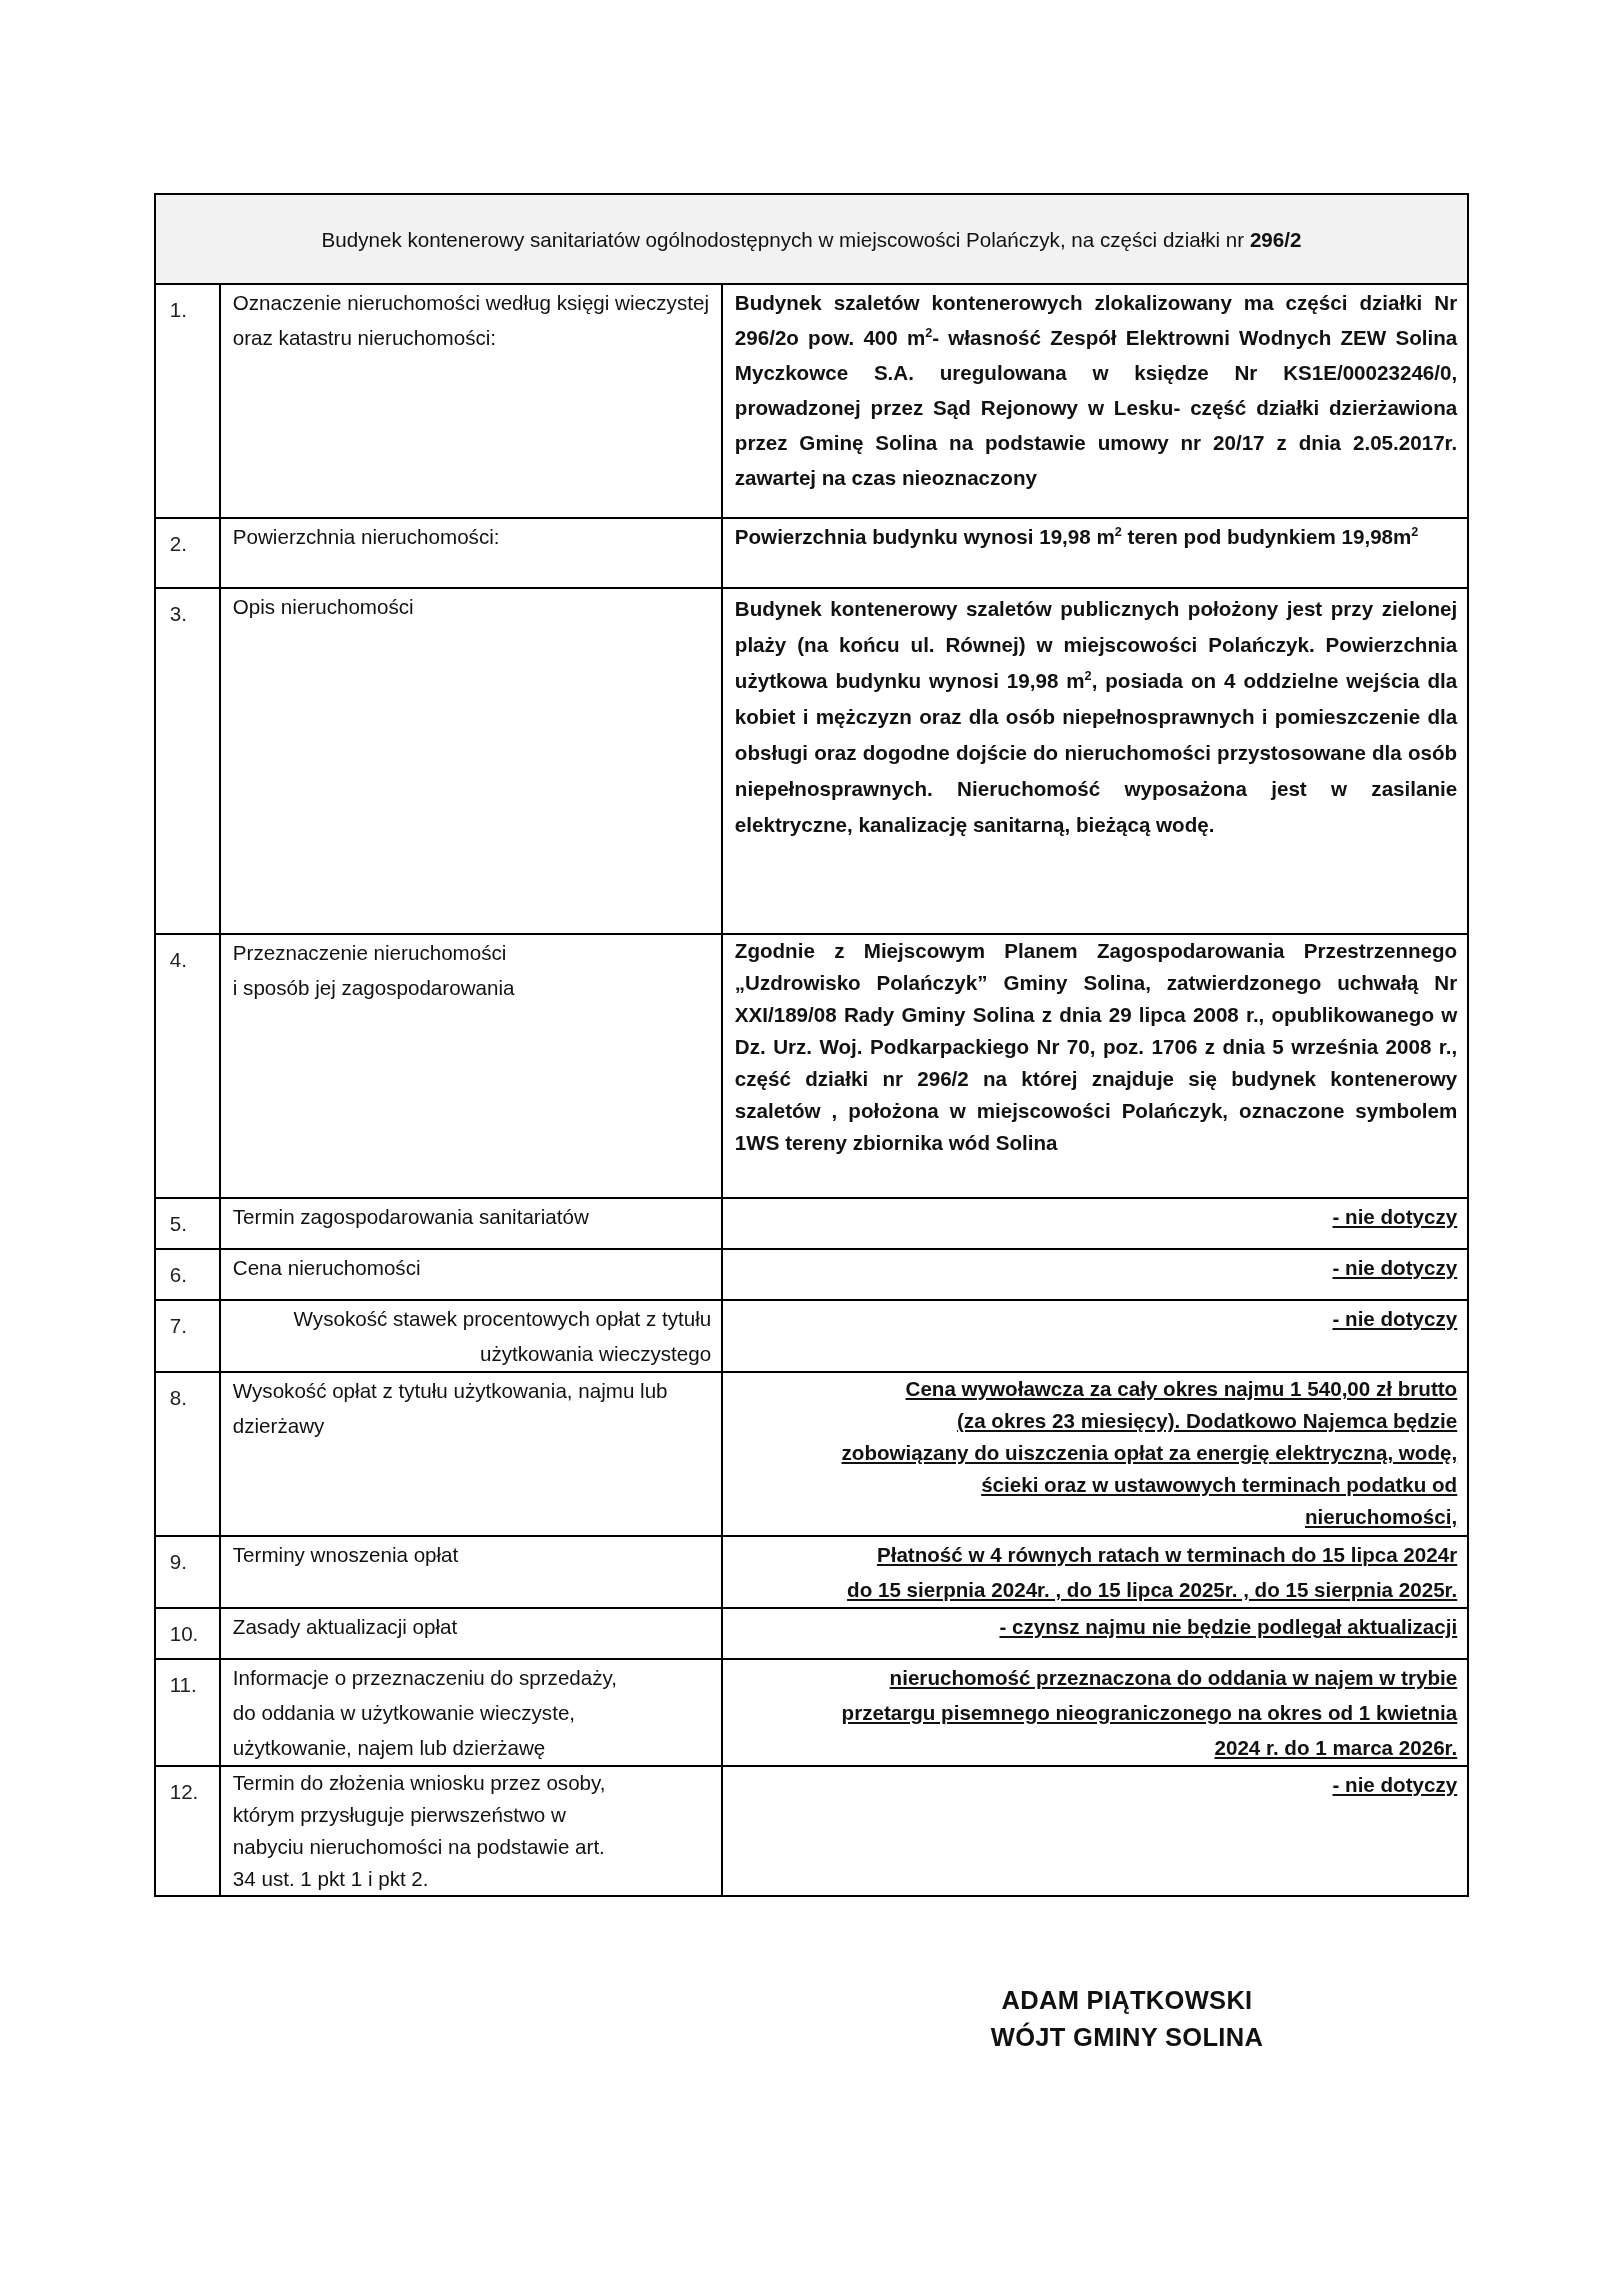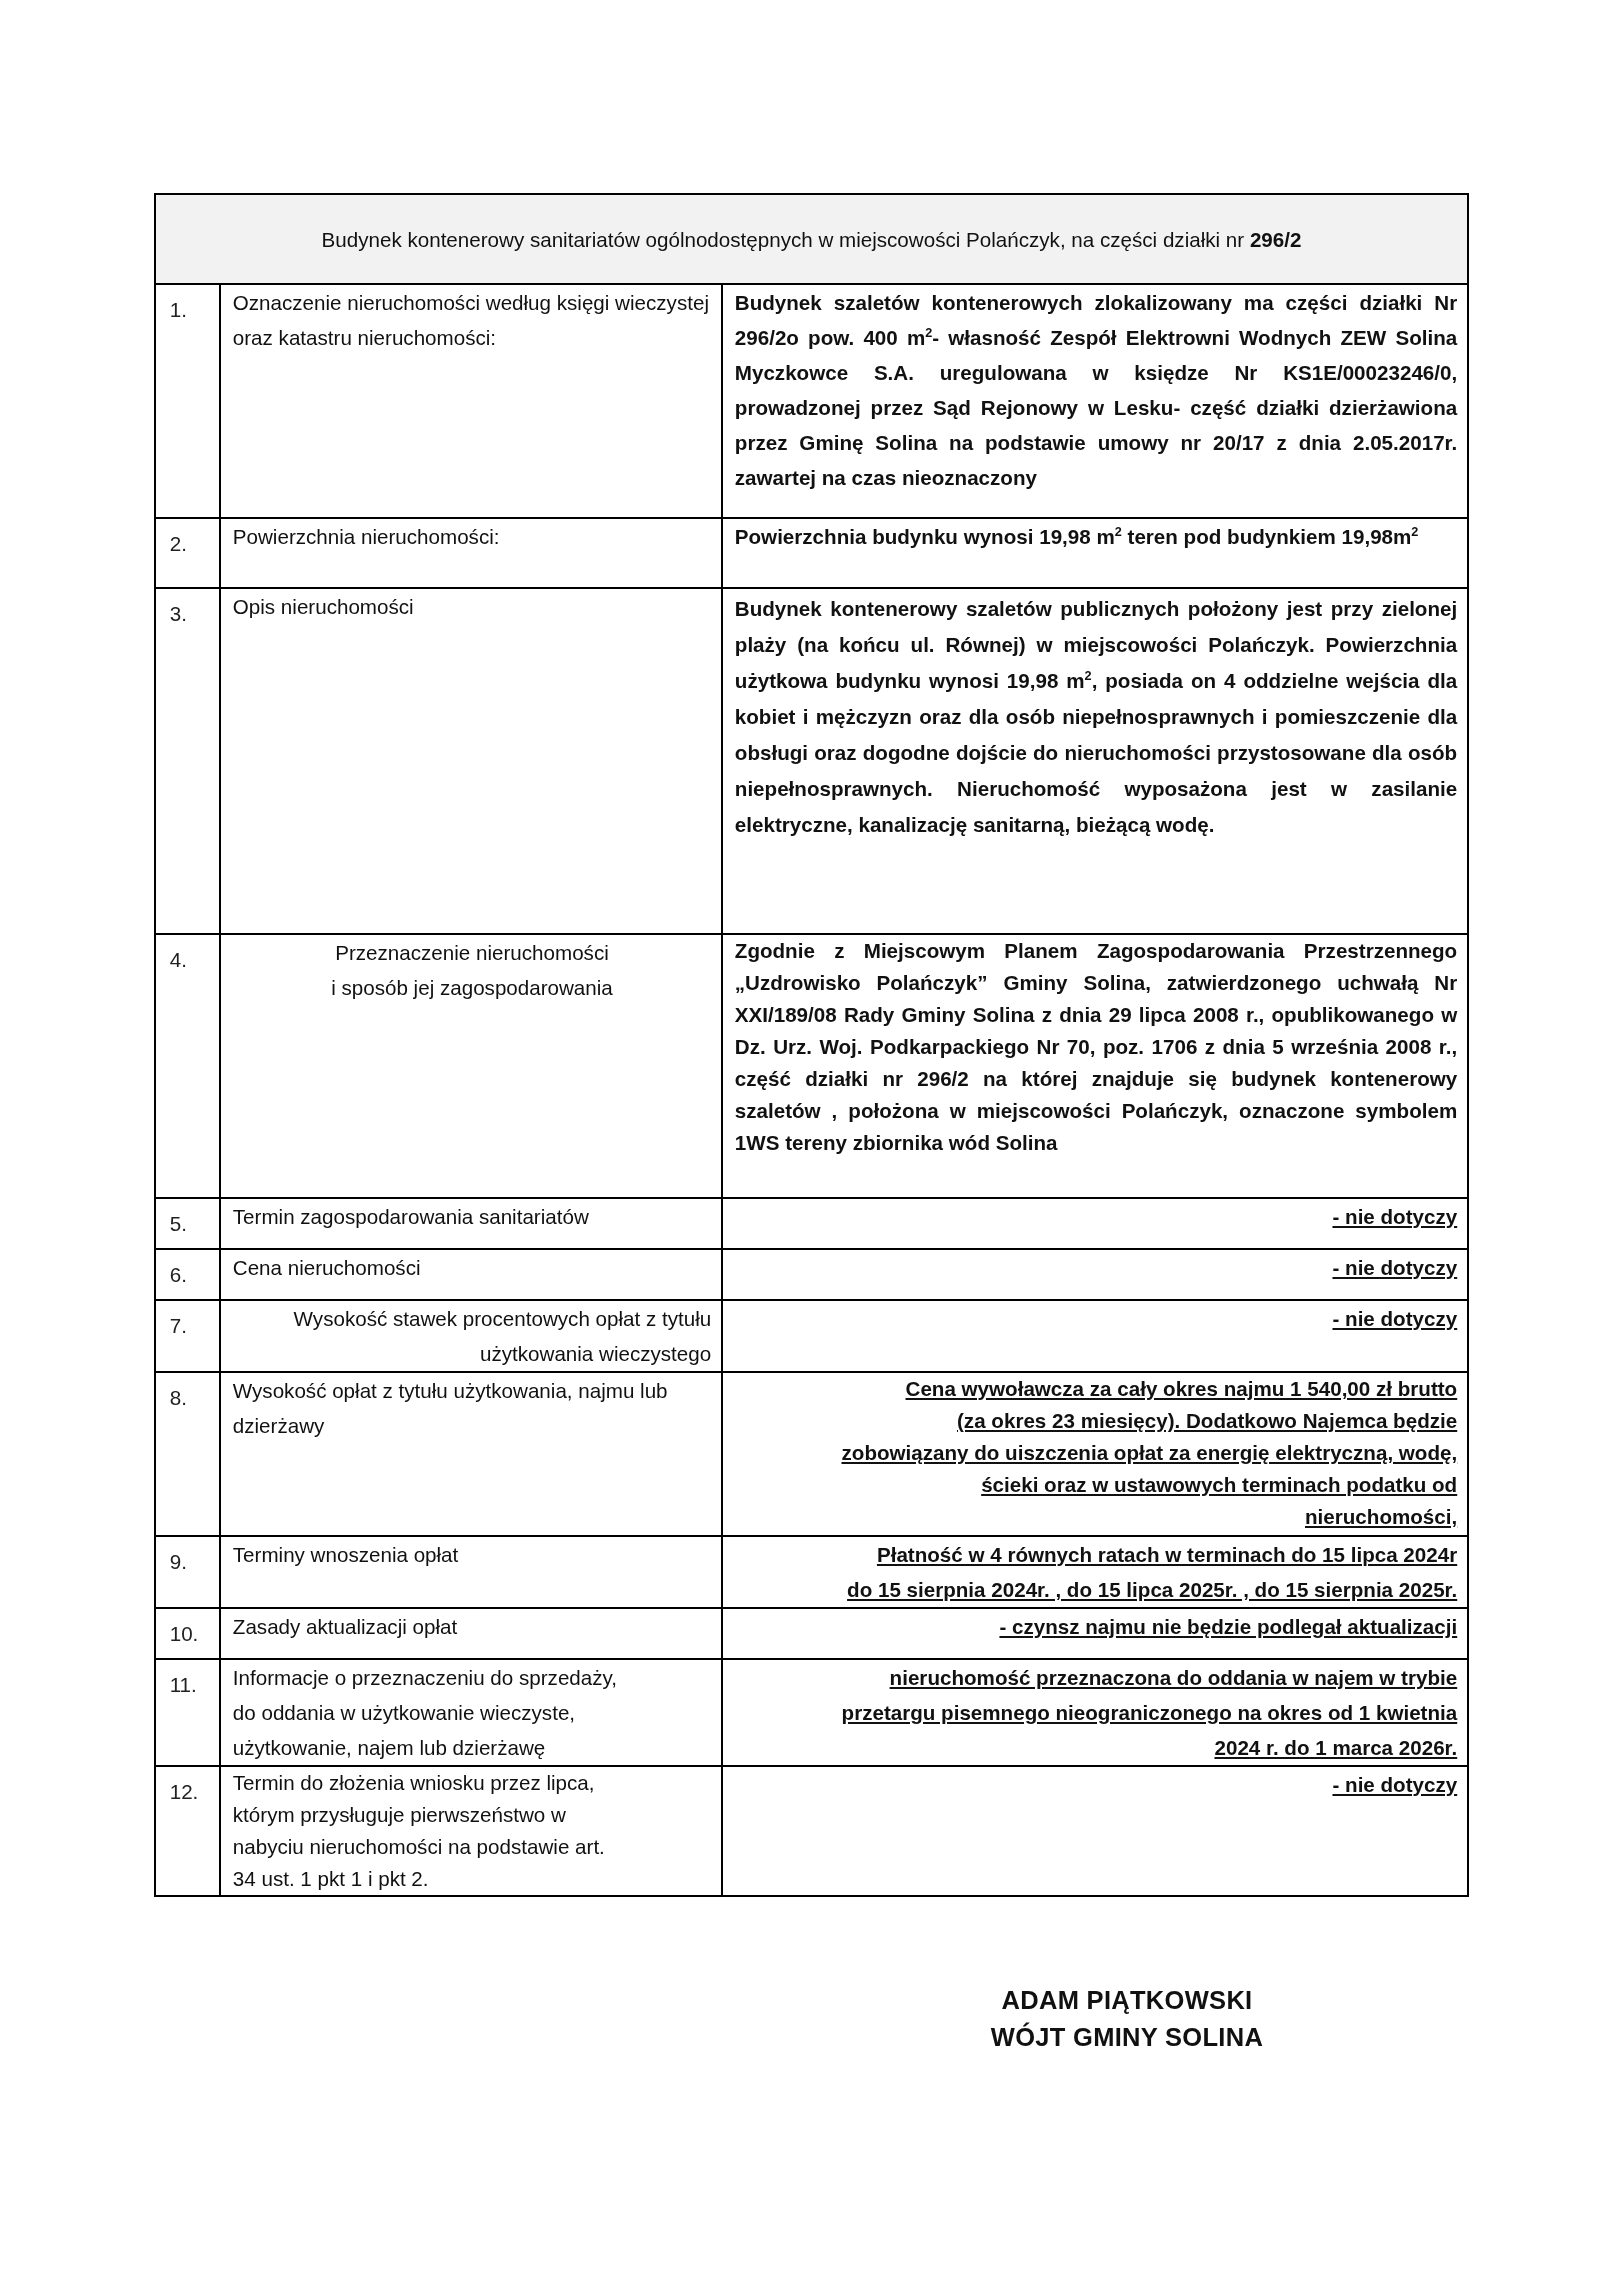--- a/index.html
+++ b/index.html
@@ -49,21 +49,21 @@
   </tr>
 
   <tr style="height:346px">
     <td class="num">3.</td>
     <td class="label">Opis nieruchomości</td>
     <td class="value" style="line-height:36px; padding-top:2px !important"><span>Budynek kontenerowy szaletów publicznych położony jest przy zielonej plaży (na końcu ul. Równej) w miejscowości Polańczyk. Powierzchnia użytkowa budynku wynosi 19,98 m</span><sup>2</sup><span>, posiada on 4 oddzielne wejścia dla kobiet i mężczyzn oraz dla osób niepełnosprawnych i pomieszczenie dla obsługi  oraz dogodne dojście do nieruchomości przystosowane dla osób niepełnosprawnych. Nieruchomość wyposażona jest w zasilanie elektryczne, kanalizację sanitarną, bieżącą wodę.</span></td>
   </tr>
 
   <tr style="height:264px">
     <td class="num">4.</td>
-    <td class="label" style="text-align:center">
+    <td class="label" style="text-align:left">
       <div>Przeznaczenie nieruchomości</div>
       <div>i sposób jej zagospodarowania</div>
     </td>
     <td class="value" style="line-height:32px">Zgodnie z Miejscowym Planem Zagospodarowania Przestrzennego „Uzdrowisko Polańczyk” Gminy Solina, zatwierdzonego uchwałą Nr XXI/189/08 Rady Gminy Solina  z dnia 29 lipca 2008 r., opublikowanego w Dz. Urz. Woj. Podkarpackiego Nr 70, poz. 1706 z dnia 5 września 2008 r., część działki nr 296/2 na której znajduje się budynek kontenerowy szaletów   , położona w miejscowości Polańczyk, oznaczone symbolem 1WS tereny zbiornika wód Solina</td>
   </tr>
 
   <tr style="height:35px">
     <td class="num">5.</td>
     <td class="label" style="white-space:nowrap">Termin zagospodarowania sanitariatów</td>
     <td class="value left">- nie dotyczy</td>
@@ -118,21 +118,21 @@
     <td class="value left">
       <div>nieruchomość przeznaczona do oddania w najem w trybie</div>
       <div>przetargu pisemnego nieograniczonego  na okres od 1 kwietnia</div>
       <div>2024 r. do 1 marca 2026r.</div>
     </td>
   </tr>
 
   <tr style="height:114px">
     <td class="num">12.</td>
     <td class="label" style="line-height:32px">
-      <div>Termin do złożenia wniosku przez lipca,</div>
+      <div>Termin do złożenia wniosku przez osoby,</div>
       <div>którym przysługuje pierwszeństwo w</div>
       <div>nabyciu nieruchomości na podstawie art.</div>
       <div>34 ust. 1 pkt 1 i pkt 2.</div>
     </td>
     <td class="value left">- nie dotyczy</td>
   </tr>
 </tbody>
   </table>
 
 <div class="signature">

